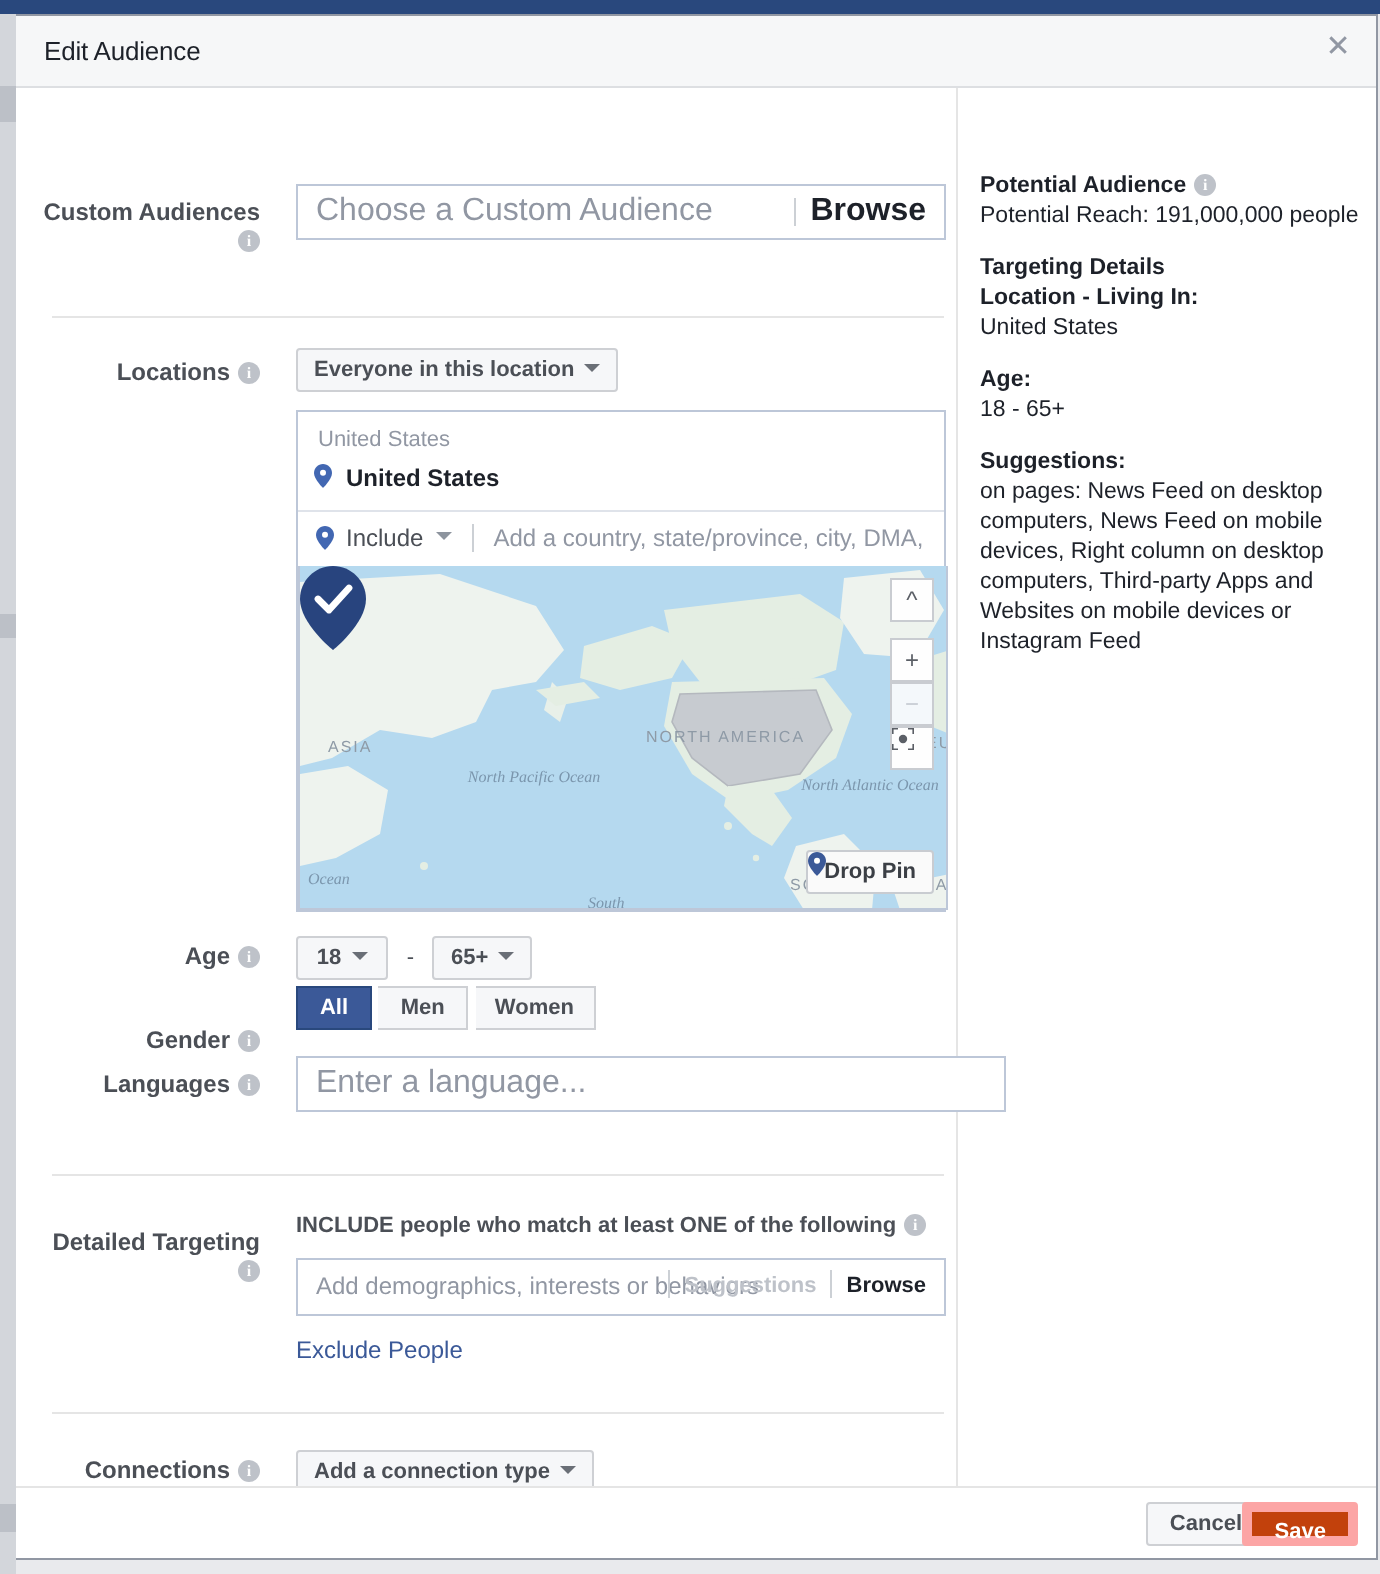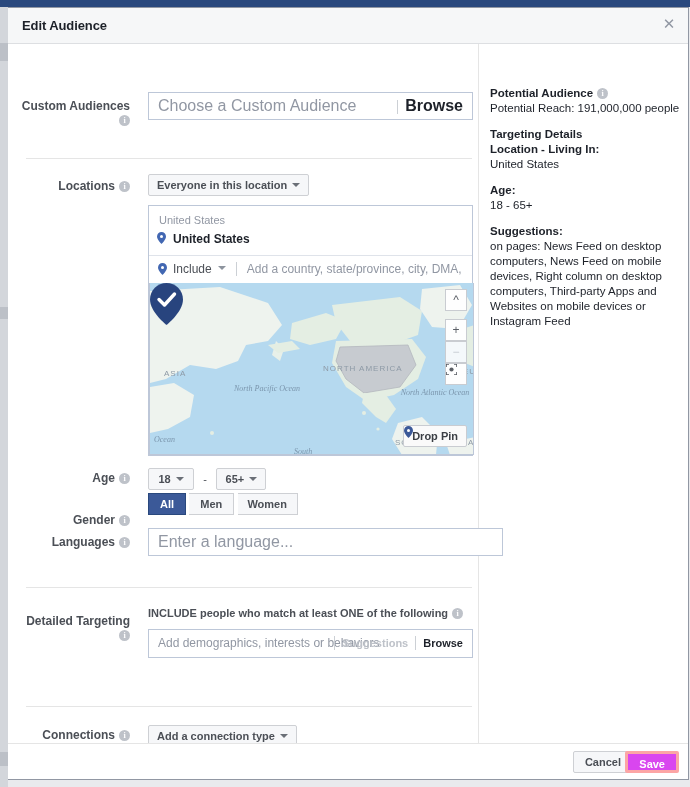--- a/index.html
+++ b/index.html
@@ -44,21 +44,21 @@
   }
   .modal-header {
     position: relative;
     height: 36px;
     background: #f6f7f8;
     border-bottom: 1px solid #dddfe2;
     box-sizing: border-box;
   }
   .modal-title {
     position: absolute; left: 14px; top: 10px;
-    font-size: 13px; font-weight: bold; color: #1d2129;
+    font-size: 13px; font-weight: normal; color: #1d2129;
     letter-spacing: -0.1px;
   }
   .modal-close {
     position: absolute; right: 11px; top: 8px;
     width: 16px; height: 16px;
     font-size: 15px; line-height: 16px; text-align: center;
     color: #9197a3; cursor: pointer; font-family: "Liberation Sans", sans-serif;
   }
 
   .modal-body { position: relative; height: 700px; }
@@ -258,21 +258,21 @@
     background: #ffffff;
     box-sizing: border-box;
   }
   .footer-btn {
     position: absolute; top: 7px;
     box-sizing: border-box; height: 22px; line-height: 20px;
     border-radius: 2px; font-size: 11px; font-weight: bold;
     padding: 0 11px; cursor: pointer;
   }
   .btn-cancel { background: #f6f7f9; border: 1px solid #ced0d4; color: #4b4f56; right: 56px; }
-  .btn-save   { background: #d946ef; border: 3px solid #fca5a5; color: #ffffff; right: 10px; }
+  .btn-save   { background: #c2410c; border: 5px solid #fca5a5; color: #ffffff; right: 10px; }
 </style>
 </head>
 <body>
 
 <div id="page-chrome">
   <div class="fb-topbar"></div>
   <div class="page-left-strip">
     <div class="seg" style="top:36px;height:18px;"></div>
     <div class="seg" style="top:300px;height:12px;"></div>
     <div class="seg" style="top:745px;height:14px;"></div>
@@ -451,20 +451,21 @@
         <div class="field-area" style="top:0;">
           <div class="dt-head">
             <span>INCLUDE people who match at least ONE of the following</span><span class="info-i">i</span>
           </div>
           <div class="dt-input" style="margin-top:10px;">
             <span>Add demographics, interests or behaviors</span>
             <span class="dt-right">
               <span class="vsep"></span><span class="sugg">Suggestions</span><span class="vsep"></span><span class="browse">Browse</span>
             </span>
           </div>
+          <div class="inline-link" style="margin-top:10px;">Exclude People</div>
         </div>
       </div>
 
       <div class="divider" style="top:662px;"></div>
 
       <div class="row" style="top:681px;">
         <div class="label" style="top:3px;">
           <span>Connections</span><span class="info-i">i</span>
         </div>
         <div class="field-area" style="top:0;">

